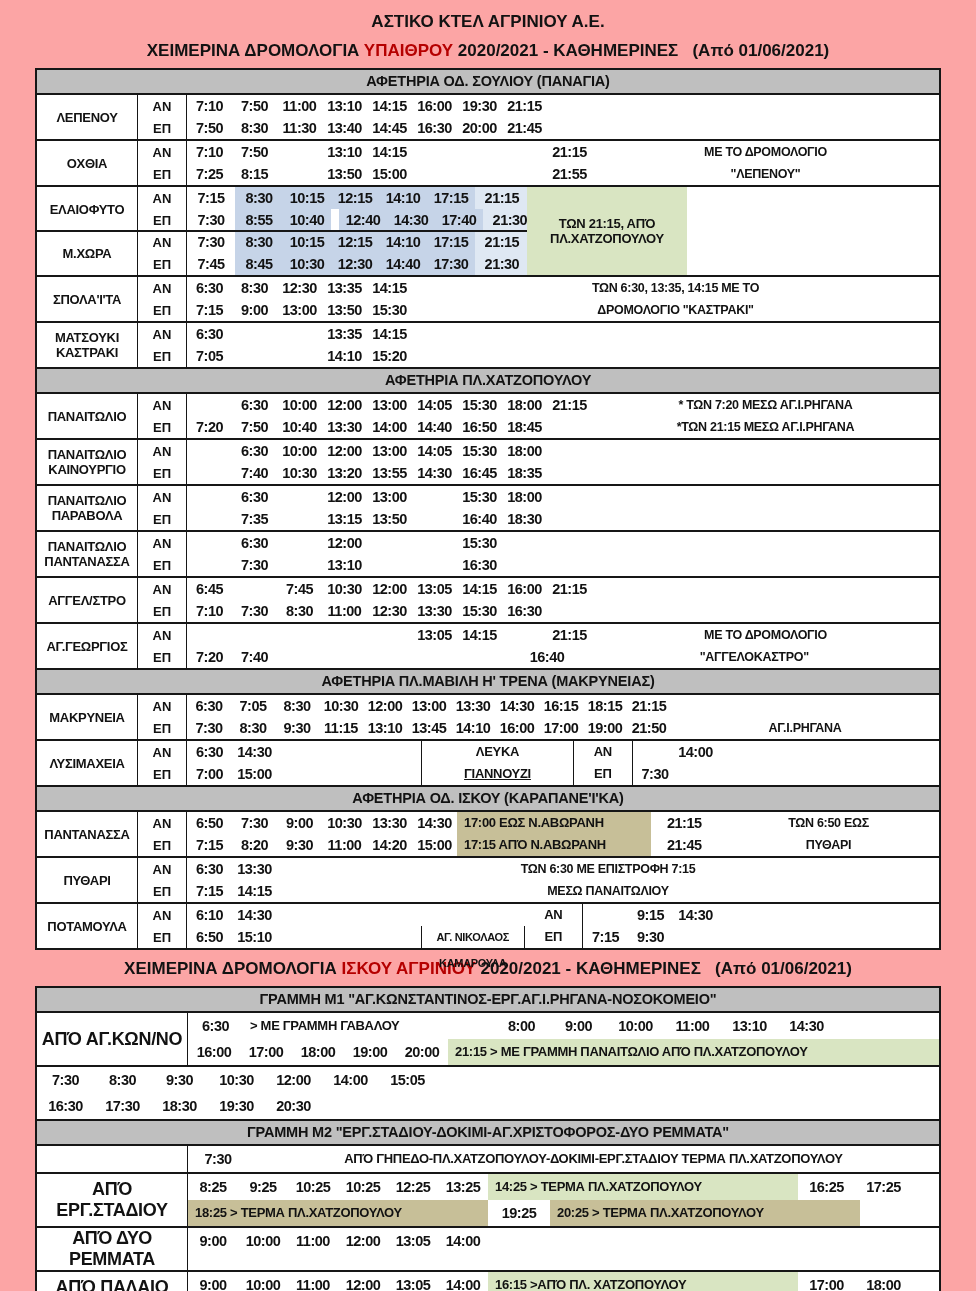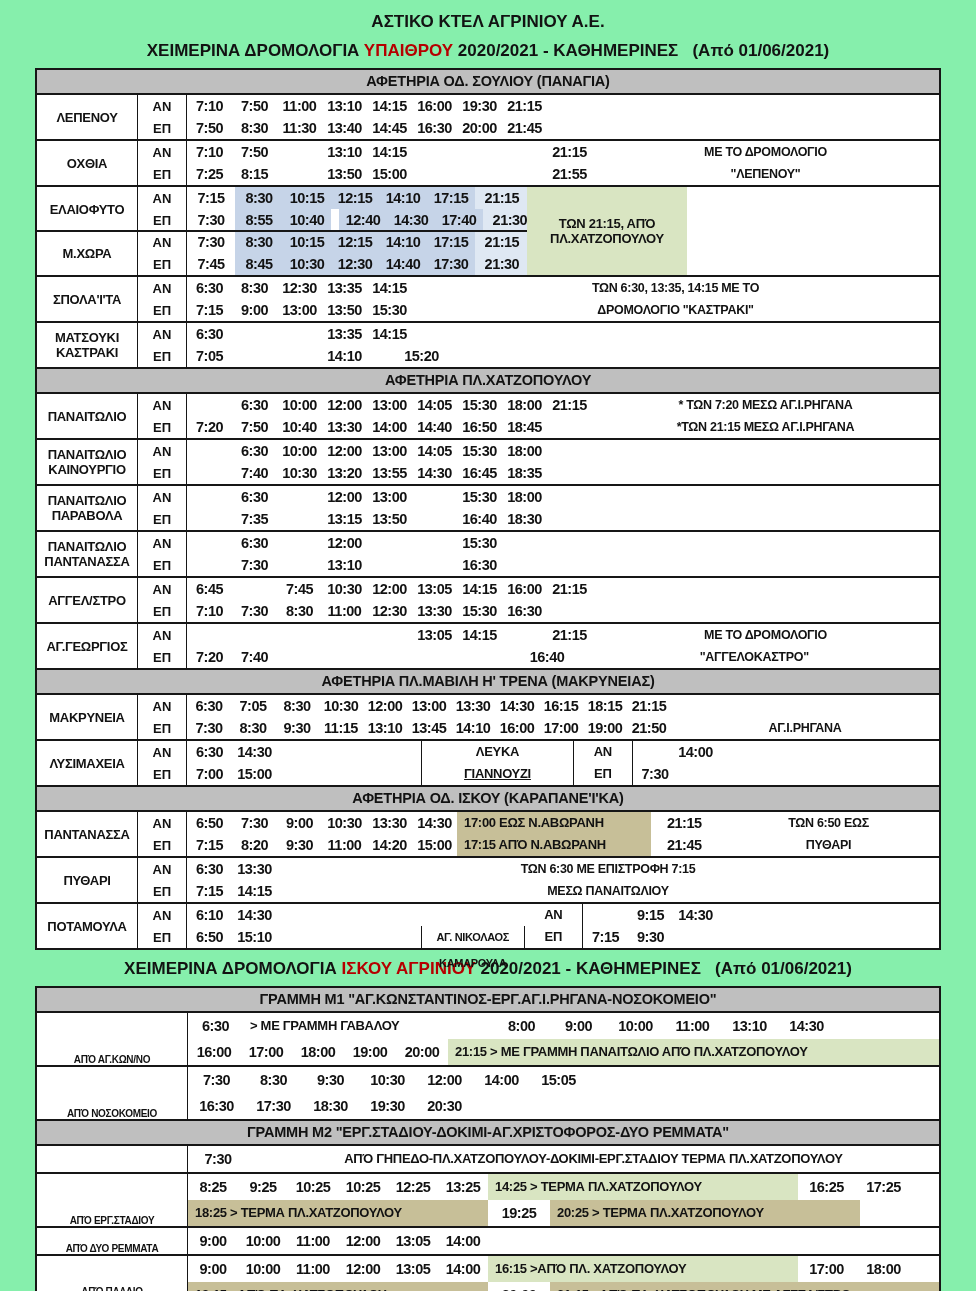--- a/index.html
+++ b/index.html
@@ -1,30 +1,30 @@
 <!DOCTYPE html>
 <html><head>
 <meta charset="utf-8">
 <style>
   html,body{margin:0;padding:0;background:#fff;}
-  .page{position:relative;width:976px;height:1291px;background:#86efac;color:#121212;
+  .page{position:relative;width:976px;height:1291px;background:#fca5a5;color:#121212;
         font-family:"Liberation Sans","DejaVu Sans",sans-serif;font-weight:bold;overflow:hidden;}
   .title{ text-align:center;font-size:17px;padding-top:12px;letter-spacing:0px;}
   .subtitle{text-align:center;font-size:17px;margin-top:9px;margin-bottom:7px;}
   .red{color:#b50000;}
   .ttable{margin-left:35px;width:906px;border:2.5px solid #161616;box-sizing:border-box;background:#fff;}
   .shead{background:#bfbfbf;border-bottom:2px solid #161616;text-align:center;
          font-size:14.5px;height:23px;line-height:23px;letter-spacing:-0.2px;}
   .sec .tgroup + .tgroup{border-top:2px solid #161616;}
   .sec + .sec .shead{border-top:2px solid #161616;}
   .tgroup{position:relative;}
   .block{display:flex;align-items:stretch;position:relative;}
   .lab{width:100px;border-right:1.5px solid #161616;display:flex;flex-direction:column;
        justify-content:center;text-align:center;font-size:13px;letter-spacing:-0.3px;}
-  .city .lab{width:150px;font-size:10px;justify-content:flex-end;}
+  .city .lab{width:150px;font-size:18px;}
   .dircol{width:48px;border-right:1.5px solid #161616;display:flex;flex-direction:column;}
   .dircol div{flex:1;display:flex;align-items:center;justify-content:center;font-size:13px;}
   .times{flex:1;display:flex;flex-direction:column;min-width:0;}
   .trow{display:flex;height:22px;line-height:22px;font-size:14.5px;letter-spacing:-0.5px;min-width:0;}
   .city .trow{height:26px;line-height:26px;}
   .cell{display:inline-block;text-align:center;white-space:nowrap;overflow:visible;box-sizing:border-box;}
   .c-flex{flex:1;min-width:0;}
   .c-l{text-align:left;padding-left:7px;}
   .c-blue{background:#c6d4e8;}
   .c-pale{background:#dfe8f3;}
@@ -226,21 +226,21 @@
               <div class="trow">
                 <span class="cell" style="width: 45px;">6:30</span>
                 <span class="cell" style="width: 90px;"></span>
                 <span class="cell" style="width: 45px;">13:35</span>
                 <span class="cell" style="width: 45px;">14:15</span>
               </div>
               <div class="trow">
                 <span class="cell" style="width: 45px;">7:05</span>
                 <span class="cell" style="width: 90px;"></span>
                 <span class="cell" style="width: 45px;">14:10</span>
-                <span class="cell" style="width: 45px; margin-left: 32px;">15:20</span>
+                <span class="cell" style="width: 45px;">15:20</span>
               </div>
             </div>
           </div>
         </div>
       </div>
       <div class="sec">
         <div class="shead">ΑΦΕΤΗΡΙΑ ΠΛ.ΧΑΤΖΟΠΟΥΛΟΥ</div>
         <div class="tgroup">
           <div class="block">
             <div class="lab">
@@ -636,23 +636,20 @@
                 <span class="cell" style="width: 52px;">18:00</span>
                 <span class="cell" style="width: 52px;">19:00</span>
                 <span class="cell" style="width: 52px;">20:00</span>
                 <span class="cell c-green c-md c-flex c-l">21:15 &gt; ΜΕ ΓΡΑΜΜΗ ΠΑΝΑΙΤΩΛΙΟ ΑΠΌ ΠΛ.ΧΑΤΖΟΠΟΥΛΟΥ</span>
               </div>
             </div>
           </div>
         </div>
         <div class="tgroup">
           <div class="block">
-            <div class="lab">
-              <div>ΑΠΌ ΝΟΣΟΚΟΜΕΙΟ</div>
-            </div>
             <div class="times">
               <div class="trow">
                 <span class="cell" style="width: 57px;">7:30</span>
                 <span class="cell" style="width: 57px;">8:30</span>
                 <span class="cell" style="width: 57px;">9:30</span>
                 <span class="cell" style="width: 57px;">10:30</span>
                 <span class="cell" style="width: 57px;">12:00</span>
                 <span class="cell" style="width: 57px;">14:00</span>
                 <span class="cell" style="width: 57px;">15:05</span>
               </div>

